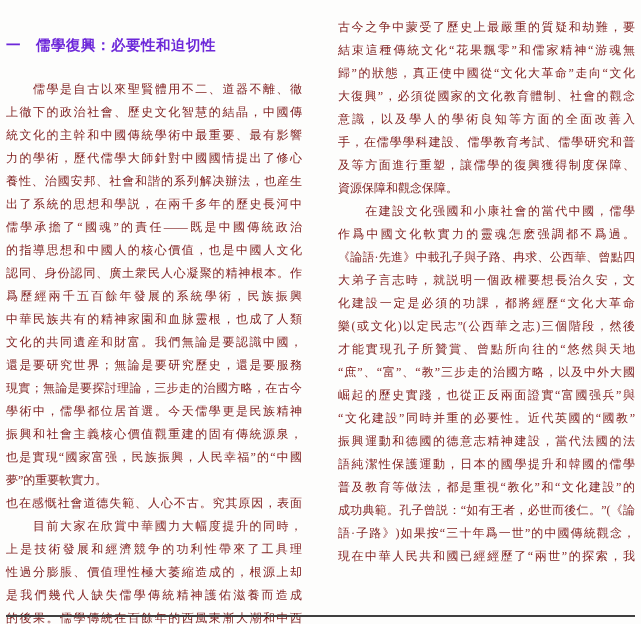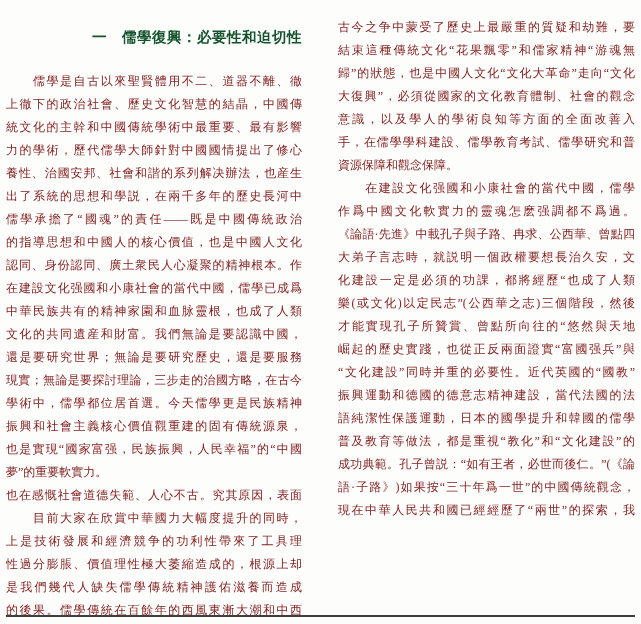--- a/index.html
+++ b/index.html
@@ -12,29 +12,29 @@
     position: relative;
     width: 641px; height: 624px;
     background: #fdfdfc;
     overflow: hidden;
     color: #1a1a1a;
   }
   .col { position: absolute; top: 0; }
   .col-left  { left: 6px;   width: 296px; }
   .col-right { left: 338px; width: 297px; }
   .section-title {
-    margin-top: 26px;
+    margin-top: 34px;
     height: 22px;
     line-height: 22px;
-    text-align: right;
+    text-align: left;
     font-family: "Liberation Sans", "DejaVu Sans", sans-serif;
     font-weight: bold;
     font-size: 14.5px;
     letter-spacing: 0.5px;
-    color: #14532d;
+    color: #6d28d9;
     white-space: nowrap;
   }
   .col-left  .lines { margin-top: 22px; }
   .col-right .lines { margin-top: 16px; }
   .line {
     height: 23px;
     line-height: 23px;
     font-size: 12px;
     text-align: justify;
     text-align-last: justify;
@@ -61,21 +61,21 @@
     <div class="lines">
         <div class="line">　　儒學是自古以來聖賢體用不二、道器不離、徹</div>
         <div class="line">上徹下的政治社會、歷史文化智慧的結晶，中國傳</div>
         <div class="line">統文化的主幹和中國傳統學術中最重要、最有影響</div>
         <div class="line">力的學術，歷代儒學大師針對中國國情提出了修心</div>
         <div class="line">養性、治國安邦、社會和諧的系列解决辦法，也産生</div>
         <div class="line">出了系統的思想和學説，在兩千多年的歷史長河中</div>
         <div class="line">儒學承擔了“國魂”的責任——既是中國傳統政治</div>
         <div class="line">的指導思想和中國人的核心價值，也是中國人文化</div>
         <div class="line">認同、身份認同、廣土衆民人心凝聚的精神根本。作</div>
-        <div class="line">在建設文化强國和小康社會的當代中國，儒學已成爲</div>
+        <div class="line">爲歷經兩千五百餘年發展的系統學術，民族振興</div>
         <div class="line">中華民族共有的精神家園和血脉靈根，也成了人類</div>
         <div class="line">文化的共同遺産和財富。我們無論是要認識中國，</div>
         <div class="line">還是要研究世界；無論是要研究歷史，還是要服務</div>
         <div class="line">現實；無論是要探討理論，三步走的治國方略，在古今</div>
         <div class="line">學術中，儒學都位居首選。今天儒學更是民族精神</div>
         <div class="line">振興和社會主義核心價值觀重建的固有傳統源泉，</div>
         <div class="line">也是實現“國家富强，民族振興，人民幸福”的“中國</div>
         <div class="line end">夢”的重要軟實力。</div>
         <div class="line">也在感慨社會道德失範、人心不古。究其原因，表面</div>
         <div class="line">　　目前大家在欣賞中華國力大幅度提升的同時，</div>
@@ -83,32 +83,34 @@
         <div class="line">性過分膨脹、價值理性極大萎縮造成的，根源上却</div>
         <div class="line">是我們幾代人缺失儒學傳統精神護佑滋養而造成</div>
         <div class="line">的後果。儒學傳統在百餘年的西風東漸大潮和中西</div>
       </div>
   </div>
 
   <div class="col col-right">
     <div class="lines">
         <div class="line">古今之争中蒙受了歷史上最嚴重的質疑和劫難，要</div>
         <div class="line">結束這種傳統文化“花果飄零”和儒家精神“游魂無</div>
-        <div class="line">歸”的狀態，也是中國人文化“文化大革命”走向“文化</div>
+        <div class="line">歸”的狀態，真正使中國從“文化大革命”走向“文化</div>
         <div class="line">大復興”，必須從國家的文化教育體制、社會的觀念</div>
         <div class="line">意識，以及學人的學術良知等方面的全面改善入</div>
         <div class="line">手，在儒學學科建設、儒學教育考試、儒學研究和普</div>
+        <div class="line">及等方面進行重塑，讓儒學的復興獲得制度保障、</div>
         <div class="line end">資源保障和觀念保障。</div>
         <div class="line">　　在建設文化强國和小康社會的當代中國，儒學</div>
         <div class="line">作爲中國文化軟實力的靈魂怎麽强調都不爲過。</div>
         <div class="line">《論語·先進》中載孔子與子路、冉求、公西華、曾點四</div>
         <div class="line">大弟子言志時，就説明一個政權要想長治久安，文</div>
-        <div class="line">化建設一定是必須的功課，都將經歷“也成了人類</div>
+        <div class="line">化建設一定是必須的功課，都將經歷“文化大革命</div>
         <div class="line">樂(或文化)以定民志”(公西華之志)三個階段，然後</div>
         <div class="line">才能實現孔子所贊賞、曾點所向往的“悠然與天地</div>
+        <div class="line">“庶”、“富”、“教”三步走的治國方略，以及中外大國</div>
         <div class="line">崛起的歷史實踐，也從正反兩面證實“富國强兵”與</div>
         <div class="line">“文化建設”同時并重的必要性。近代英國的“國教”</div>
         <div class="line">振興運動和德國的德意志精神建設，當代法國的法</div>
         <div class="line">語純潔性保護運動，日本的國學提升和韓國的儒學</div>
         <div class="line">普及教育等做法，都是重視“教化”和“文化建設”的</div>
         <div class="line">成功典範。孔子曾説：“如有王者，必世而後仁。”(《論</div>
         <div class="line">語·子路》)如果按“三十年爲一世”的中國傳統觀念，</div>
         <div class="line">現在中華人民共和國已經經歷了“兩世”的探索，我</div>
       </div>
   </div>

